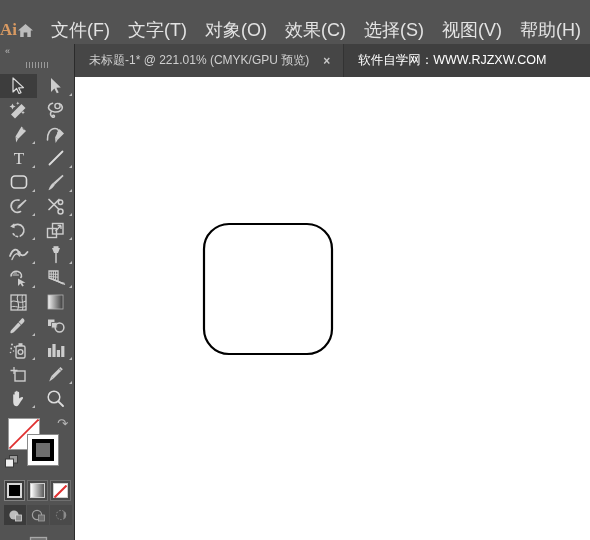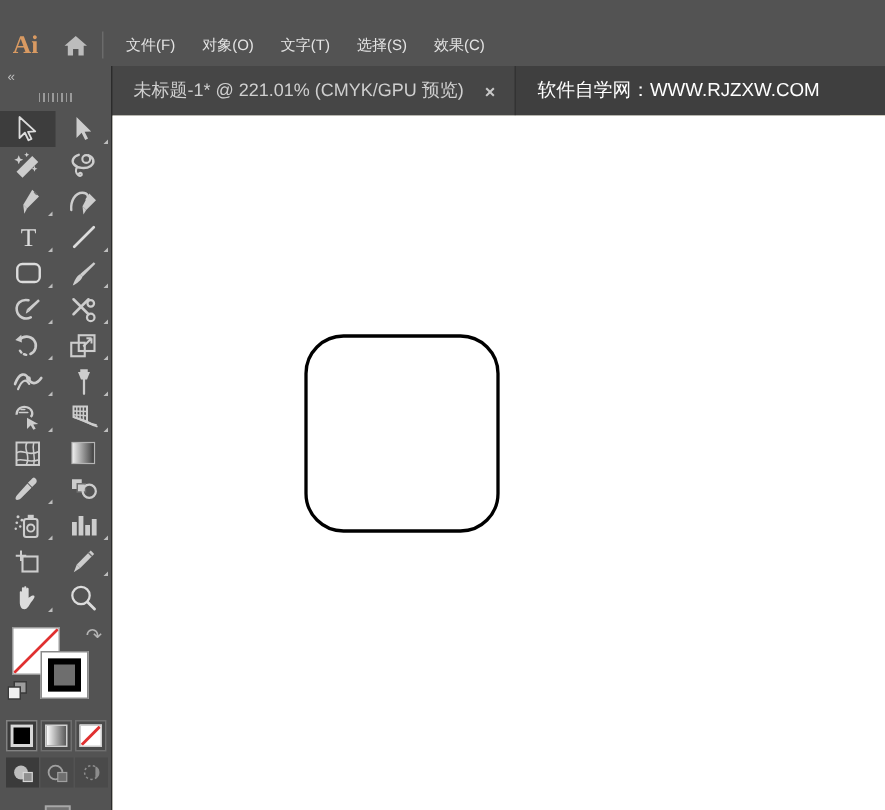--- a/index.html
+++ b/index.html
@@ -26,21 +26,21 @@
   }
   .home-btn {
     width: 32px; height: 28px;
     display: flex; align-items: center; justify-content: center;
   }
   .menu-sep {
     width: 1px; height: 18px; background: #6b6b6b; margin: 0 6px 0 2px;
   }
   .menu-items { display: flex; align-items: center; }
   .menu-item {
-    color: #e3e3e3; font-size: 10px; padding: 4px 9px;
+    color: #e3e3e3; font-size: 18px; padding: 4px 9px;
     white-space: nowrap; cursor: default;
   }
 
   
   .tabbar {
     position: absolute; left: 0; top: 28px; width: 590px; height: 33px;
     background: #3f3f3f;
   }
   .tab-strip {
     position: absolute; left: 75px; top: 0; height: 33px;
@@ -186,24 +186,26 @@
   <div class="menubar">
     <div class="ai-logo">Ai</div>
     <div class="home-btn">
       <svg width="17" height="15" viewBox="0 0 17 15" aria-hidden="true">
         <path d="M8.5 1 L16 7.5 L13.8 7.5 L13.8 14 L10.3 14 L10.3 9.6 L6.7 9.6 L6.7 14 L3.2 14 L3.2 7.5 L1 7.5 Z" fill="#bcbcbc"></path>
       </svg>
     </div>
     <div class="menu-sep"></div>
     <div class="menu-items">
       <div class="menu-item">文件(F)</div>
+      <div class="menu-item">文字(T)</div>
       <div class="menu-item">对象(O)</div>
-      <div class="menu-item">文字(T)</div>
+      <div class="menu-item">效果(C)</div>
       <div class="menu-item">选择(S)</div>
-      <div class="menu-item">效果(C)</div>
+      <div class="menu-item">视图(V)</div>
+      <div class="menu-item">帮助(H)</div>
     </div>
   </div>
 
   <div class="tabbar">
     <div class="tab-strip">
       <div class="doc-tab">
         <span class="doc-tab-title">未标题-1* @ 221.01% (CMYK/GPU 预览)</span>
         <span class="tab-close">×</span>
       </div>
       <div class="wm-tab">

